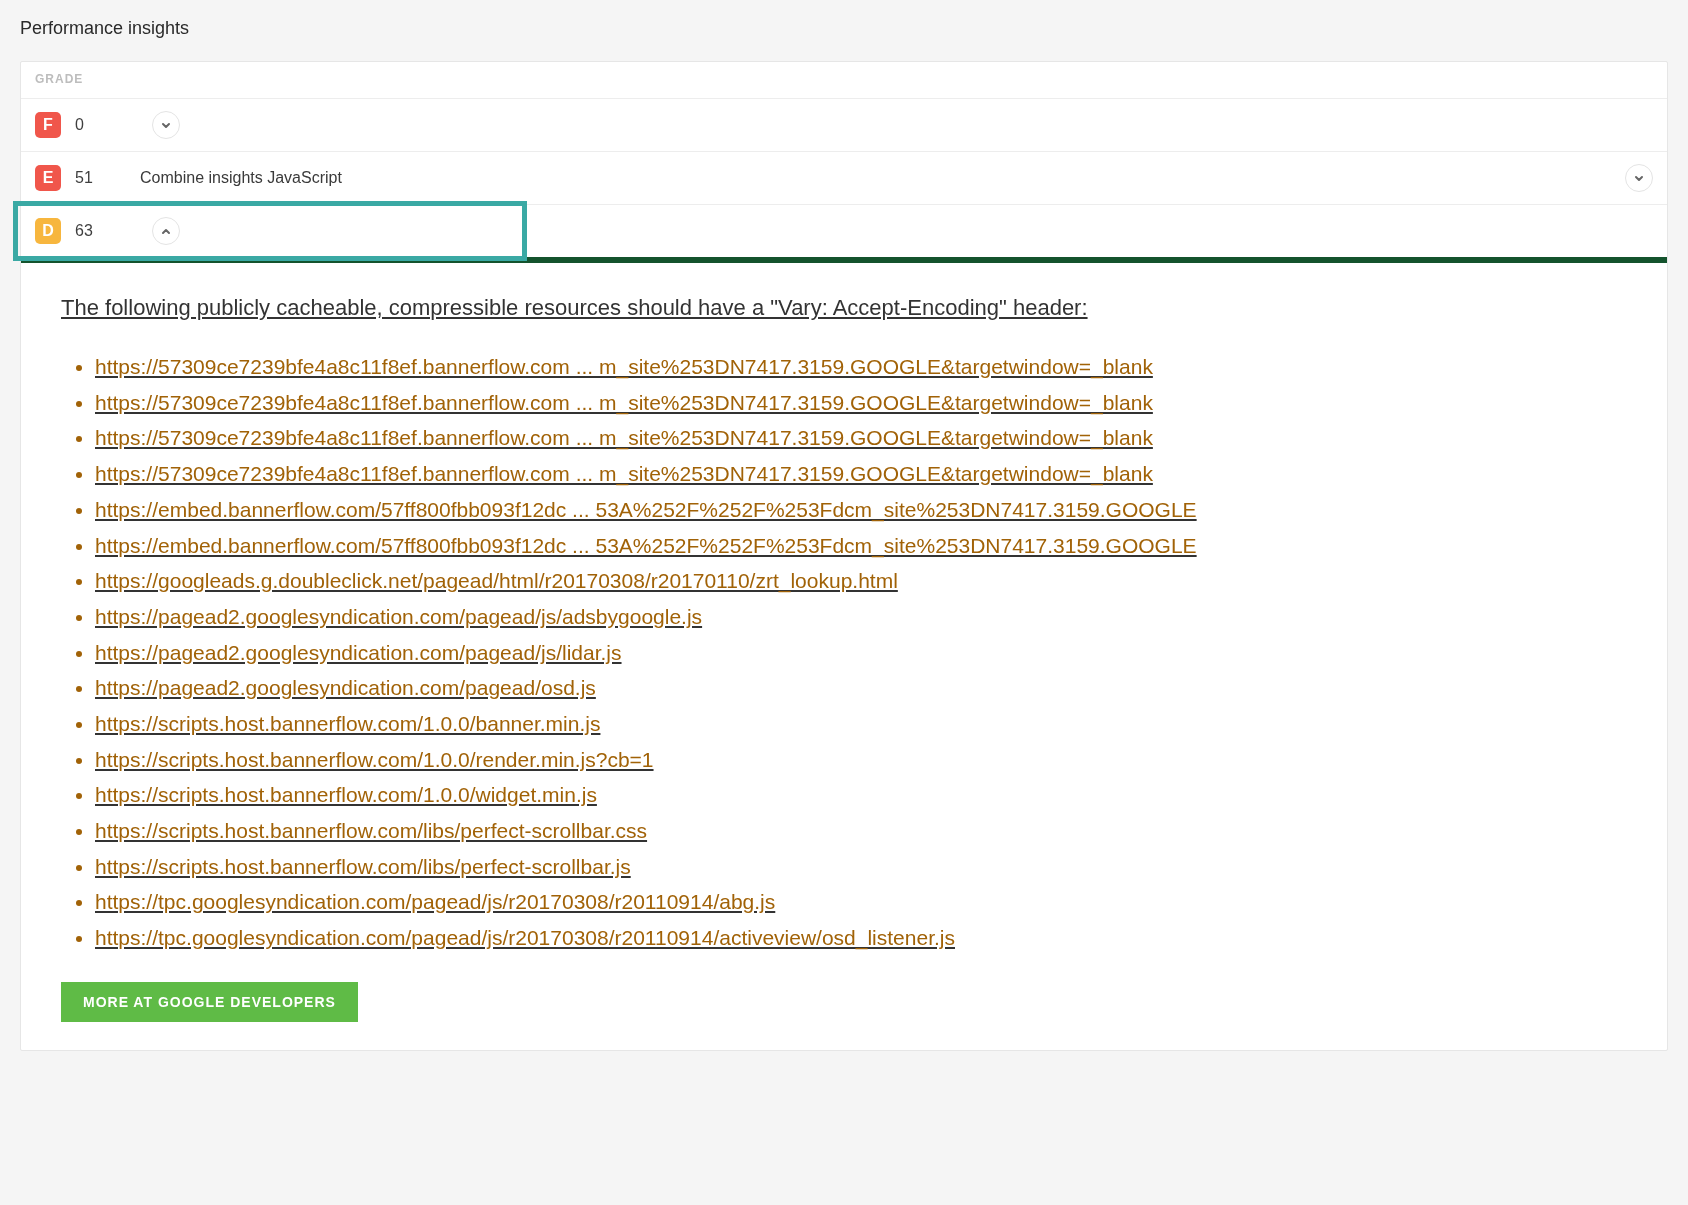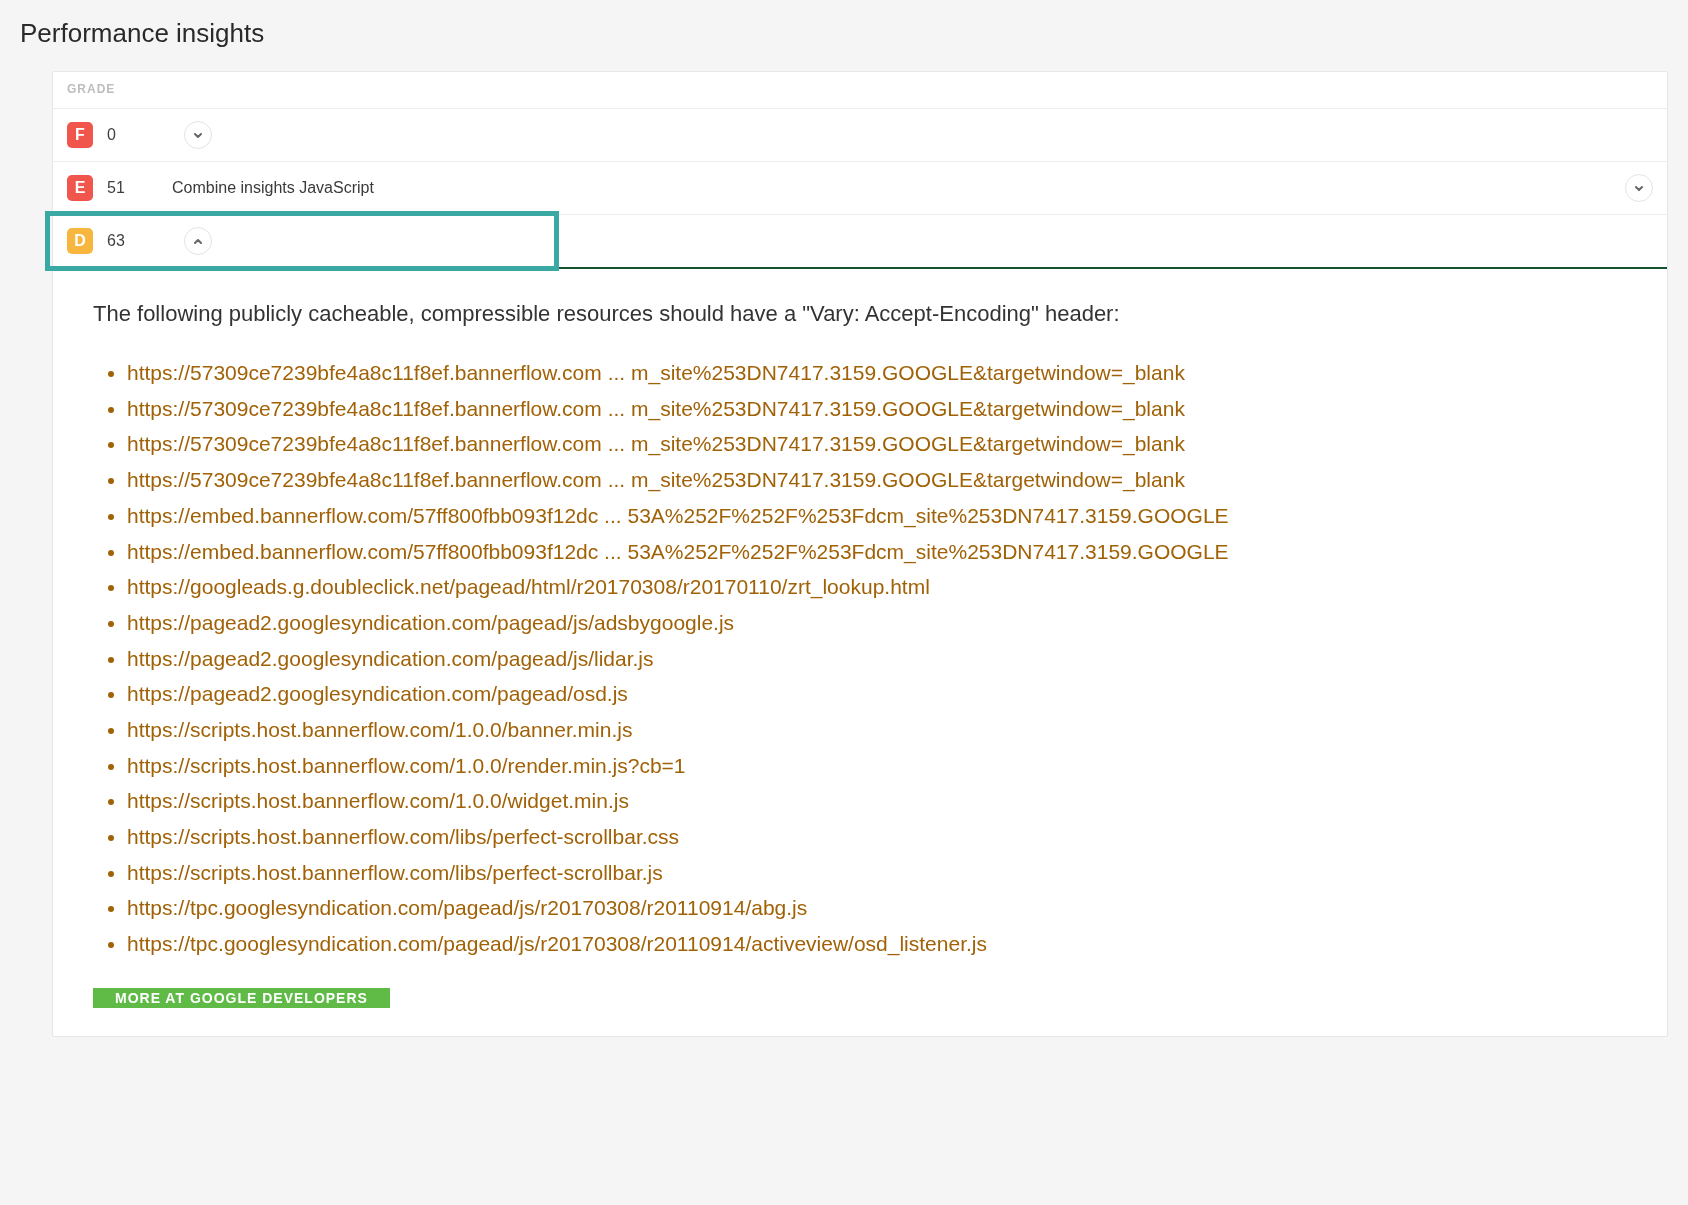--- a/index.html
+++ b/index.html
@@ -7,30 +7,29 @@
     margin: 0;
     font-family: "Helvetica Neue", Helvetica, Arial, sans-serif;
     background: #f5f5f5;
     color: #333;
     font-size: 14px;
   }
   .page {
     padding: 10px 20px 20px 20px;
   }
   .page-title {
-    font-size: 26px;
+    font-size: 18px;
     font-weight: 500;
     color: #2a2a2a;
     margin: 8px 0 22px 0;
   }
   .panel {
     background: #fff;
     border: 1px solid #e6e6e6;
     border-radius: 2px;
-    margin-left: 32px;
   }
   .headers {
     display: flex;
     align-items: center;
     padding: 10px 14px 12px 14px;
     font-size: 12px;
     letter-spacing: 1px;
     color: #bdbdbd;
     font-weight: 600;
   }
@@ -97,21 +96,22 @@
     align-items: center;
     justify-content: center;
     cursor: pointer;
     color: #7a7a7a;
     font-size: 12px;
     font-weight: 700;
   }
   .chev-btn svg { pointer-events: none; }
   .details {
     padding: 28px 40px 28px 40px;
-    border-top: 2px solid #14532d;
+    border-top: 6px solid #14532d;
+    text-decoration: underline;
   }
   .details-desc {
     font-size: 22px;
     line-height: 1.55;
     color: #333;
     margin: 0 0 24px 0;
     max-width: 1180px;
   }
   .details-list {
     list-style-type: disc;
@@ -123,21 +123,21 @@
     line-height: 1.7;
     color: #a16207;
   }
   .more-btn {
     display: inline-block;
     background: #5fbb46;
     color: #fff;
     font-size: 14px;
     letter-spacing: 1px;
     font-weight: 600;
-    padding: 2px 22px;
+    padding: 12px 22px;
     border: none;
     cursor: pointer;
     font-family: inherit;
   }
 </style>
 </head>
 <body>
 
 <div class="page">
   <h1 class="page-title">Performance insights</h1>

